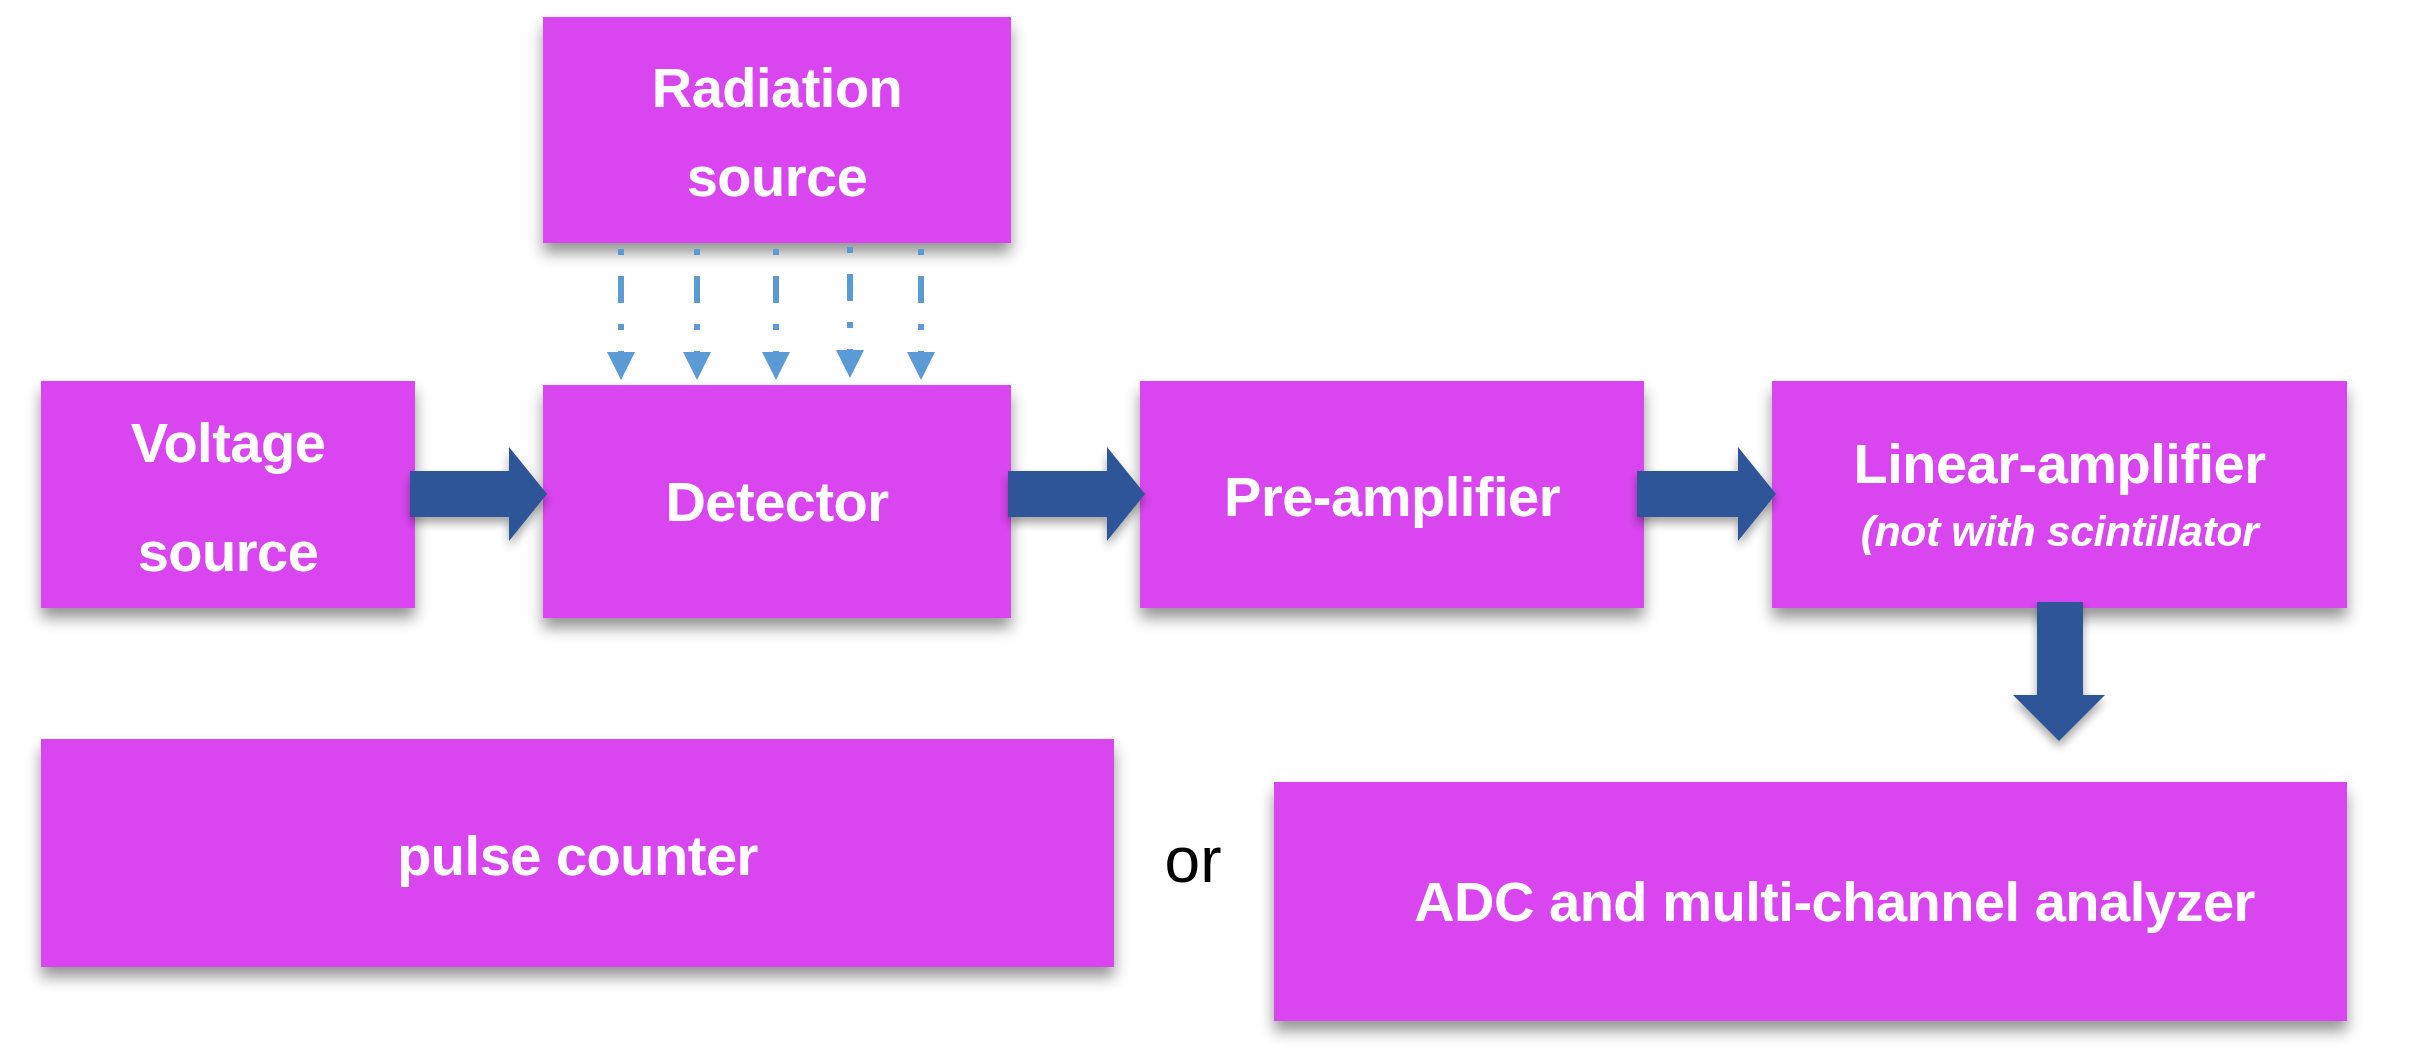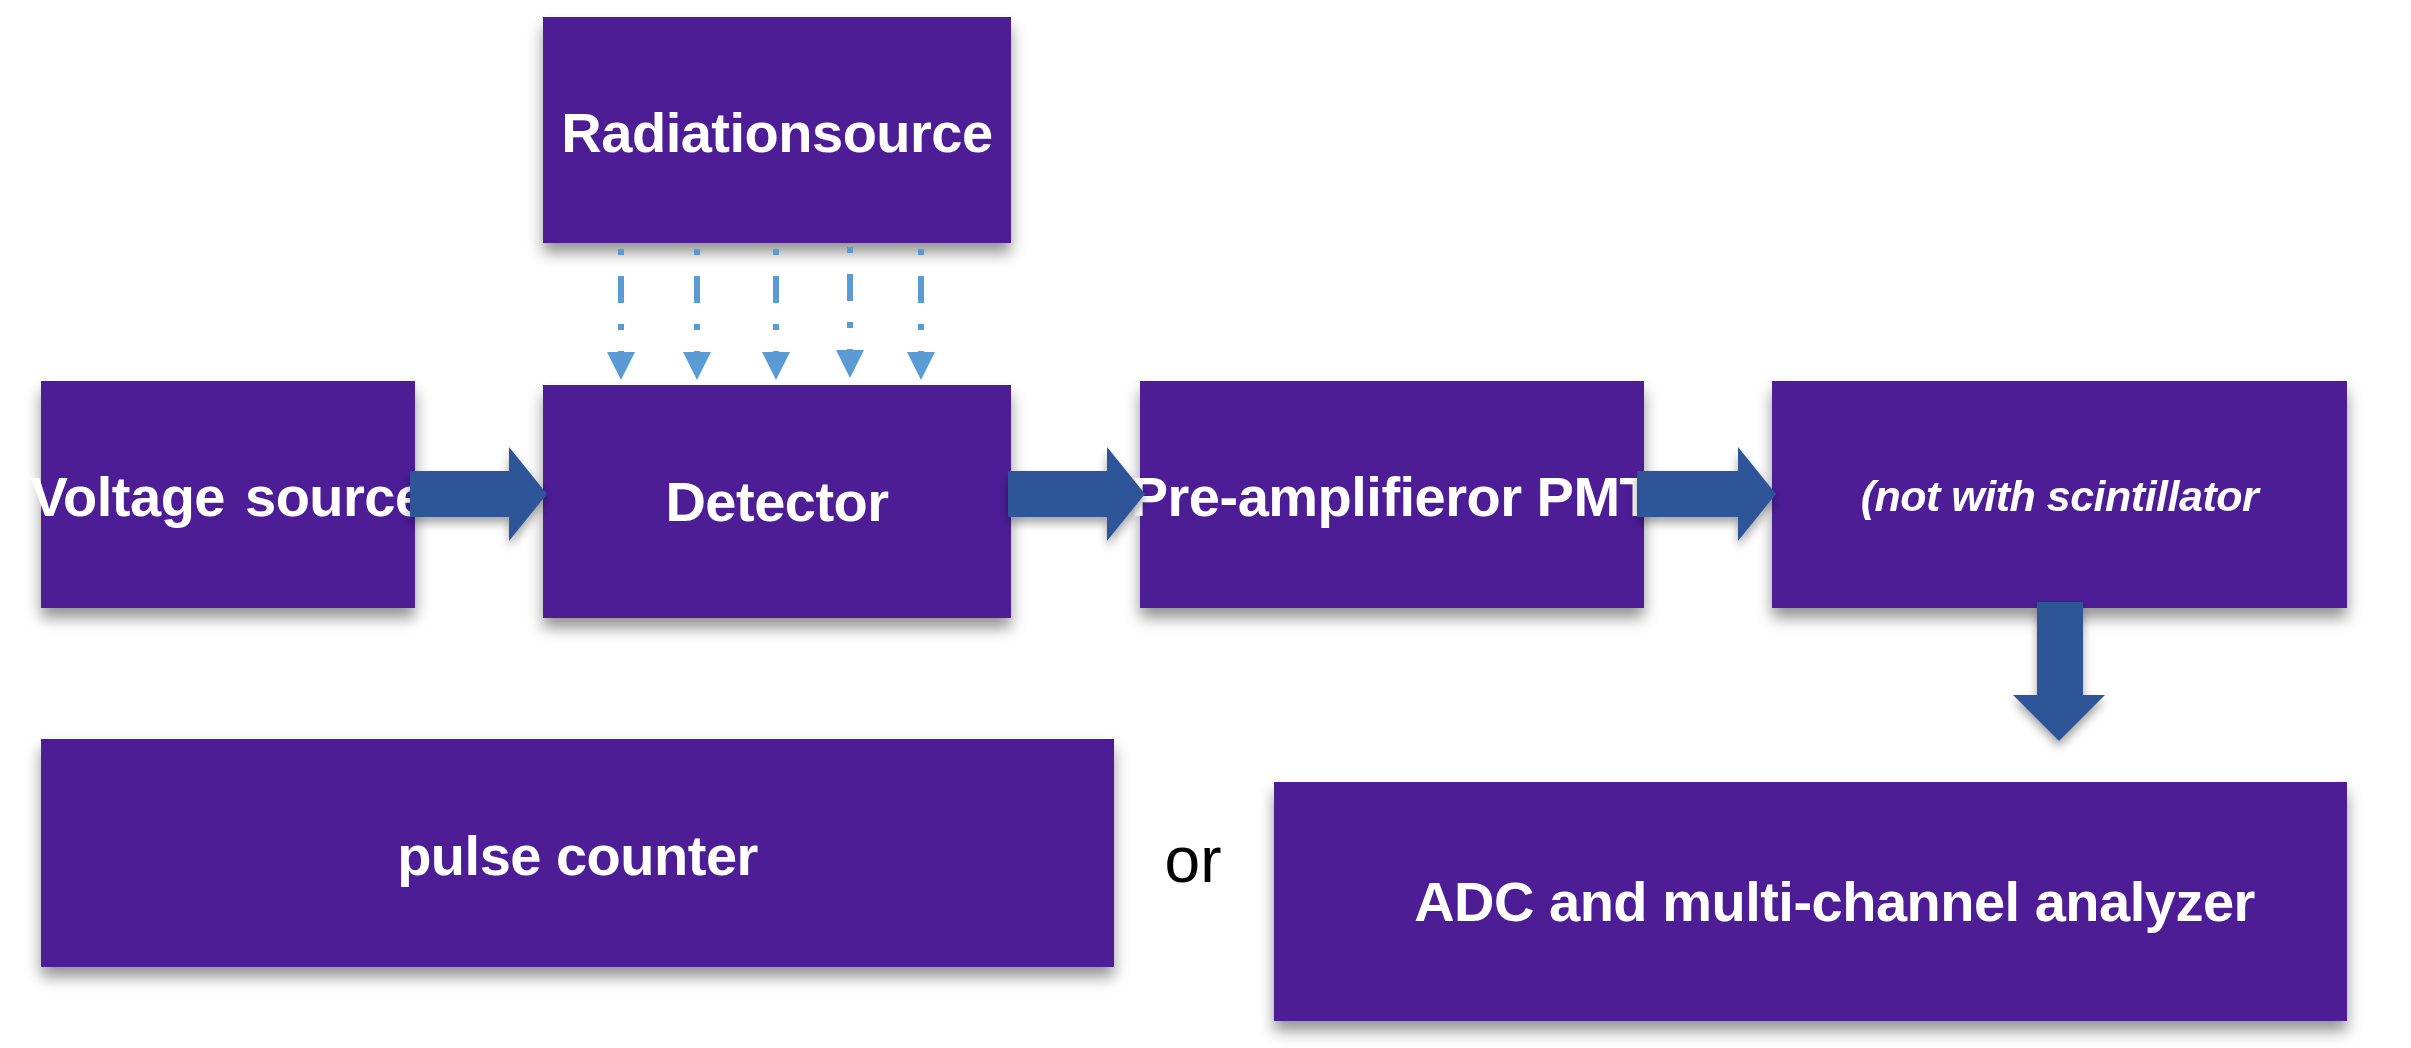--- a/index.html
+++ b/index.html
@@ -1,27 +1,27 @@
 <!DOCTYPE html>
 <html><head>
 <meta charset="utf-8">
 <style>
   html, body { margin: 0; padding: 0; background: #ffffff; }
   body { width: 2411px; height: 1048px; position: relative; overflow: hidden;
          font-family: "Liberation Sans", "DejaVu Sans", sans-serif; }
   .box {
     position: absolute;
-    background: #4c1d95;
+    background: #d946ef;
     box-shadow: 0 10px 14px rgba(0,0,0,0.42);
     color: #ffffff;
     font-weight: bold;
     font-size: 56px;
     text-align: center;
     display: flex;
-    flex-direction: row;
+    flex-direction: column;
     justify-content: center;
     align-items: center;
     box-sizing: border-box;
   }
   .box .line { display: block; white-space: nowrap; letter-spacing: -0.5px; }
   .box .sub { font-style: italic; font-size: 43px; line-height: 64px; letter-spacing: -0.5px; text-align: right; }
   #radiation { left: 543px; top: 17px; width: 468px; height: 226px; line-height: 89px; padding-top: 4px; }
   #voltage   { left: 41px;  top: 381px; width: 374px; height: 227px; line-height: 89px; padding-top: 4px; gap: 20px; }
   #detector  { left: 543px; top: 385px; width: 468px; height: 233px; line-height: 89px; }
   #preamp    { left: 1140px; top: 381px; width: 504px; height: 227px; line-height: 89px; padding-top: 4px; }
@@ -47,24 +47,24 @@
   <span class="line">Voltage</span>
   <span class="line">source</span>
 </div>
 
 <div class="box" id="detector">
   <span class="line">Detector</span>
 </div>
 
 <div class="box" id="preamp">
   <span class="line">Pre-amplifier</span>
-  <span class="line">or PMT</span>
 </div>
 
 <div class="box" id="linamp">
+  <span class="line">Linear-amplifier</span>
   <span class="line sub">(not with scintillator</span>
 </div>
 
 <div class="box" id="sca">
   <span class="line">pulse counter</span>
 </div>
 
 <div id="or-label">or</div>
 
 <div class="box" id="adc">

